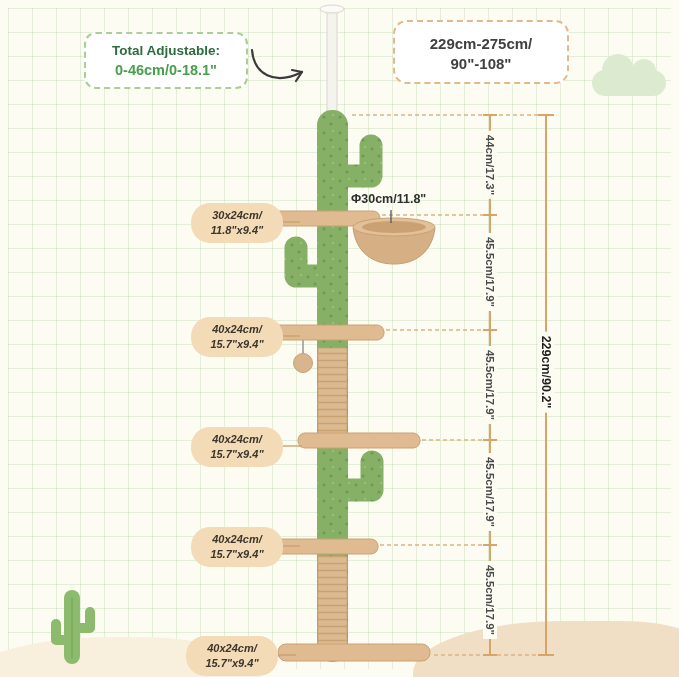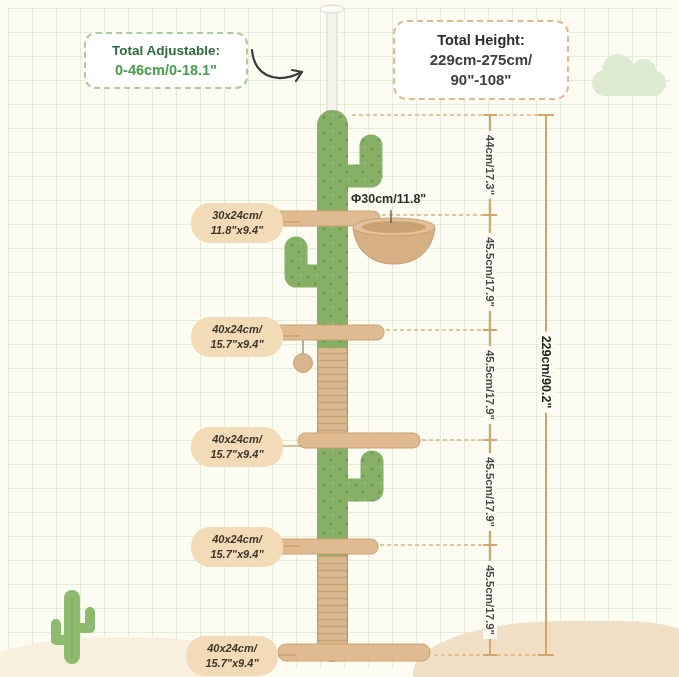--- a/index.html
+++ b/index.html
@@ -139,21 +139,20 @@
     <path d="M34 48 L48 48 L48 32" fill="none" stroke="#8cbb6d" stroke-width="10" stroke-linecap="round" stroke-linejoin="round"></path>
     <line x1="30" y1="18" x2="30" y2="78" stroke="#7aa85c" stroke-width="1.4"></line>
   </svg>
 
   <div class="callout adjustable">
     <div class="c-title-green">Total Adjustable:</div>
     <div class="c-value-green">0-46cm/0-18.1"</div>
   </div>
 
   <div class="callout total">
-    <div class="c-title-dark">Total Height:</div>
     <div class="c-line-green">229cm-275cm/</div>
     <div class="c-line-green">90"-108"</div>
   </div>
 
   <div class="hammock-label">Φ30cm/11.8"</div>
 
   <div class="plabel" style="left:191px; top:203px;">
     <div>30x24cm/</div>
     <div>11.8"x9.4"</div>
   </div>

